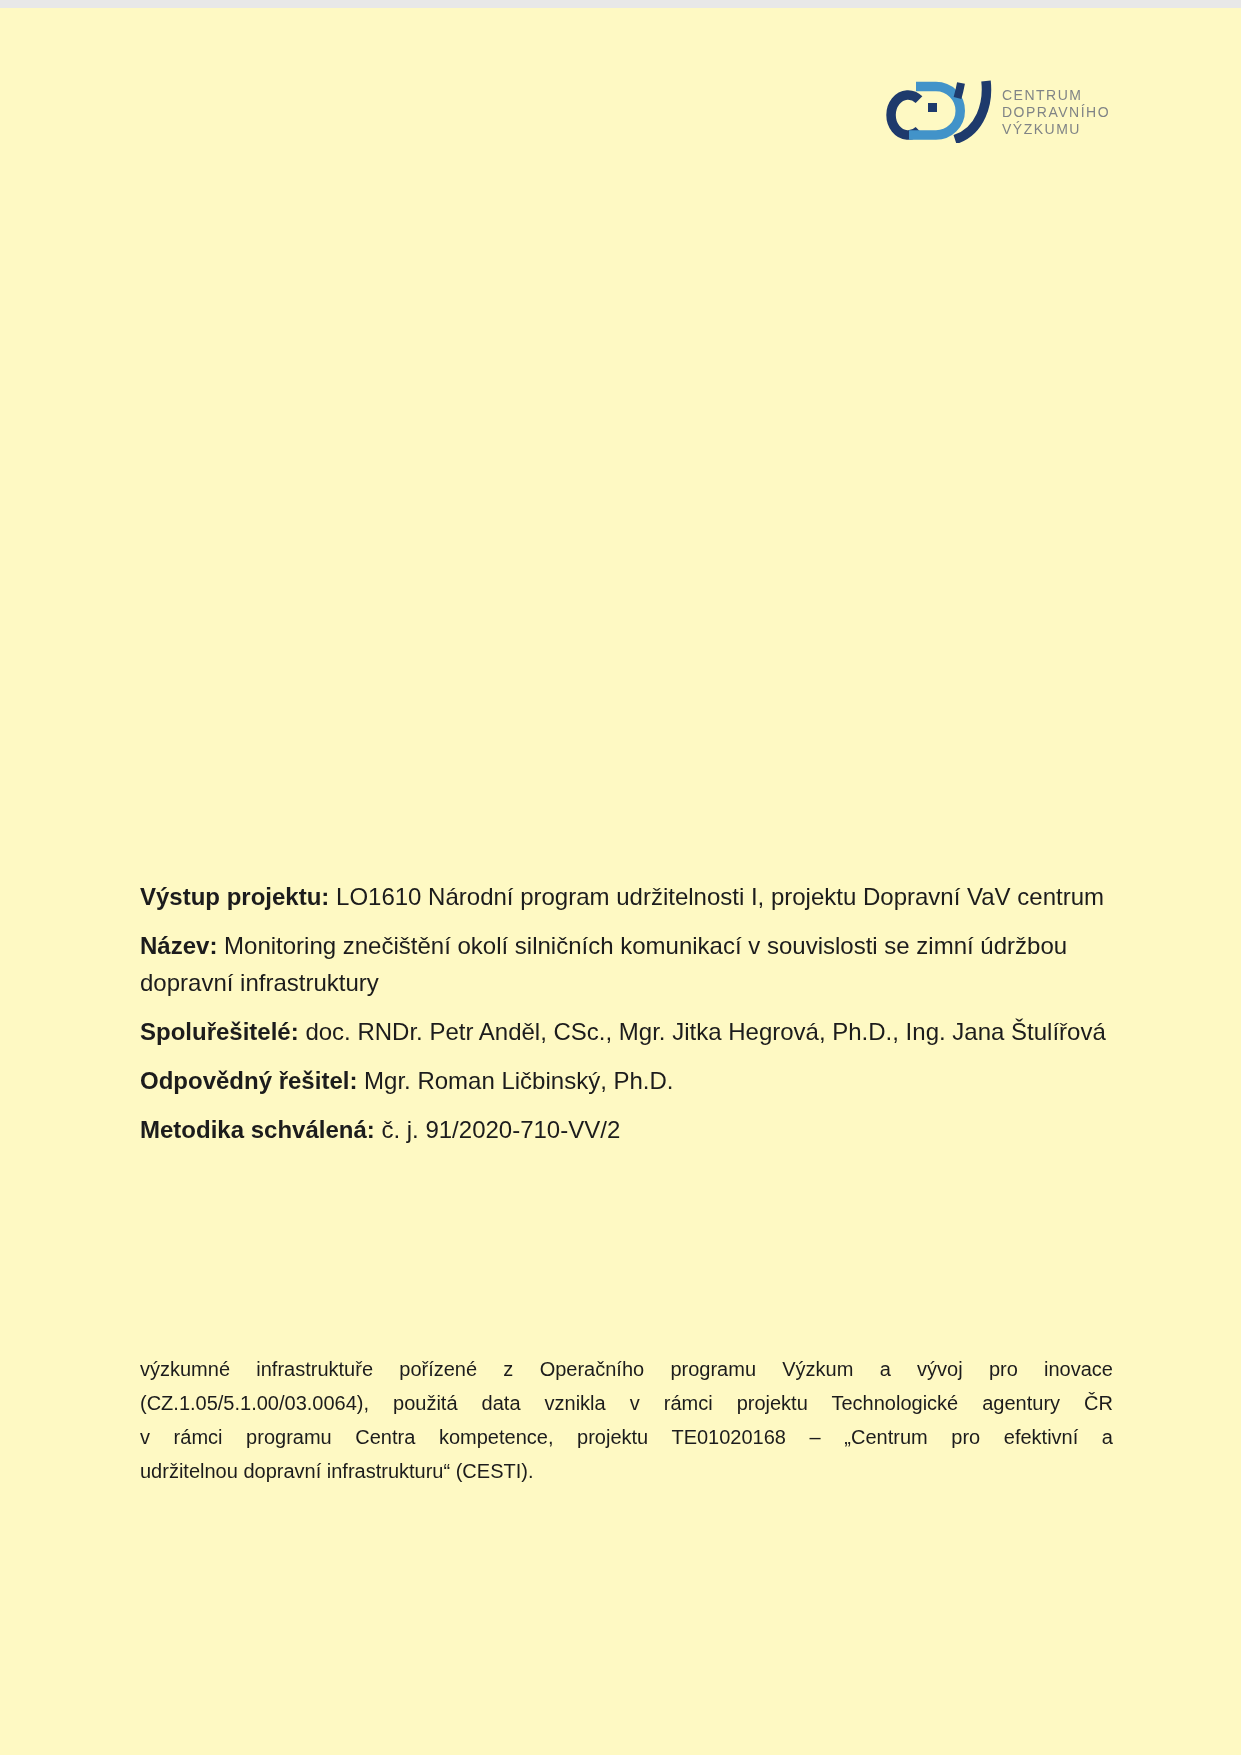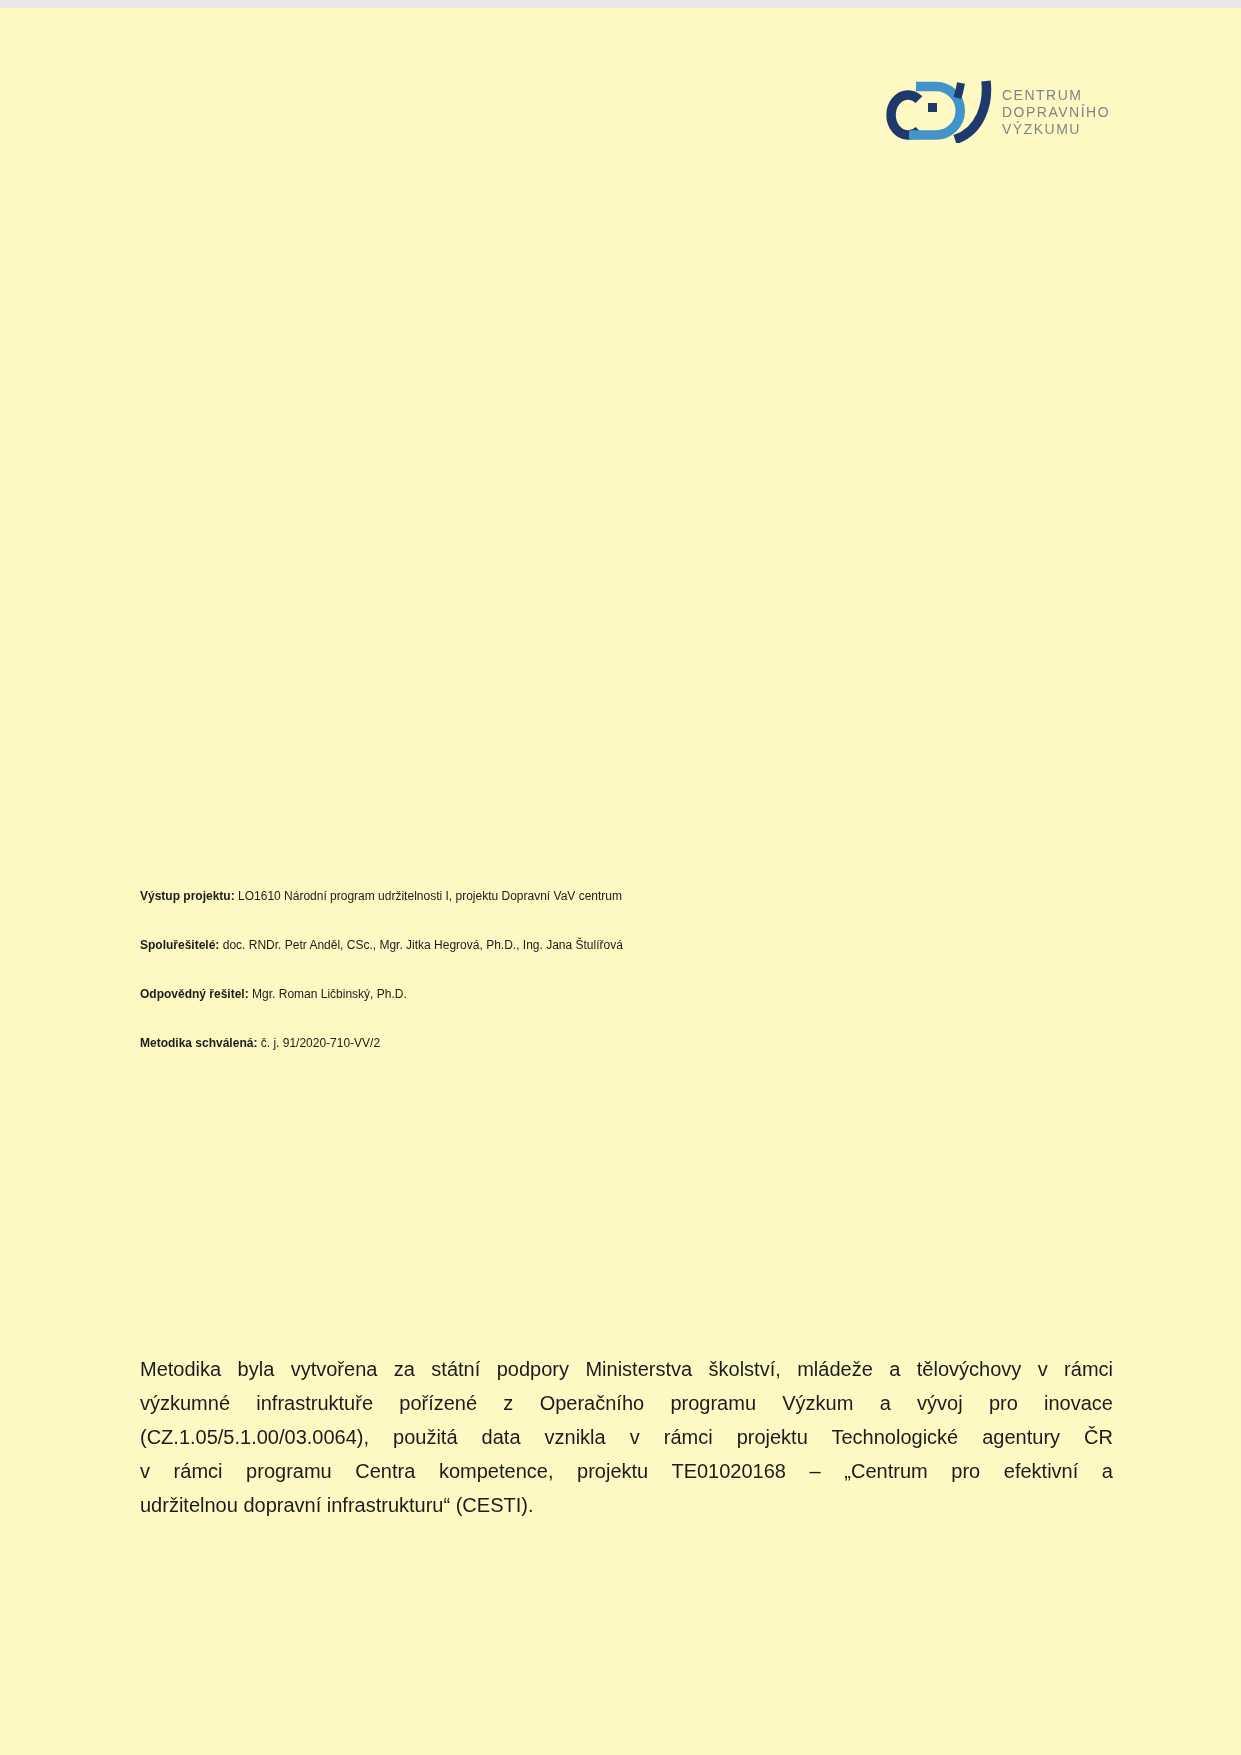--- a/index.html
+++ b/index.html
@@ -32,21 +32,21 @@
     font-weight: 400;
     white-space: nowrap;
   }
 
   
   .meta {
     position: absolute;
     left: 140px;
     width: 973px;
     top: 870px;
-    font-size: 12px;
+    font-size: 24px;
   }
   .meta p {
     margin: 0 0 12px 0;
     line-height: 37px;
   }
   .meta .lbl { font-weight: 700; }
 
   
   .ack {
     position: absolute;
@@ -83,26 +83,26 @@
     </svg>
     <div class="logo-text">
       <div>CENTRUM</div>
       <div>DOPRAVNÍHO</div>
       <div>VÝZKUMU</div>
     </div>
   </header>
 
   <section class="meta">
     <p><strong class="lbl">Výstup projektu:</strong> <span>LO1610 Národní program udržitelnosti I, projektu Dopravní VaV centrum</span></p>
+    <p><strong class="lbl">Název:</strong> <span>Monitoring znečištění okolí silničních komunikací v souvislosti se zimní údržbou dopravní infrastruktury</span></p>
     <p><strong class="lbl">Spoluřešitelé:</strong> <span>doc. RNDr. Petr Anděl, CSc., Mgr. Jitka Hegrová, Ph.D., Ing. Jana Štulířová</span></p>
     <p><strong class="lbl">Odpovědný řešitel:</strong> <span>Mgr. Roman Ličbinský, Ph.D.</span></p>
     <p><strong class="lbl">Metodika schválená:</strong> <span>č. j. 91/2020-710-VV/2</span></p>
   </section>
 
   <section class="ack">
-    <div class="ack-line">Metodika byla vytvořena za státní podpory Ministerstva školství, mládeže a tělovýchovy v rámci</div>
     <div class="ack-line">výzkumné infrastruktuře pořízené z Operačního programu Výzkum a vývoj pro inovace</div>
     <div class="ack-line">(CZ.1.05/5.1.00/03.0064), použitá data vznikla v rámci projektu Technologické agentury ČR</div>
     <div class="ack-line">v rámci programu Centra kompetence, projektu TE01020168 – „Centrum pro efektivní a</div>
     <div class="ack-line last">udržitelnou dopravní infrastrukturu“ (CESTI).</div>
   </section>
 
 </div>
 
 </body></html>

